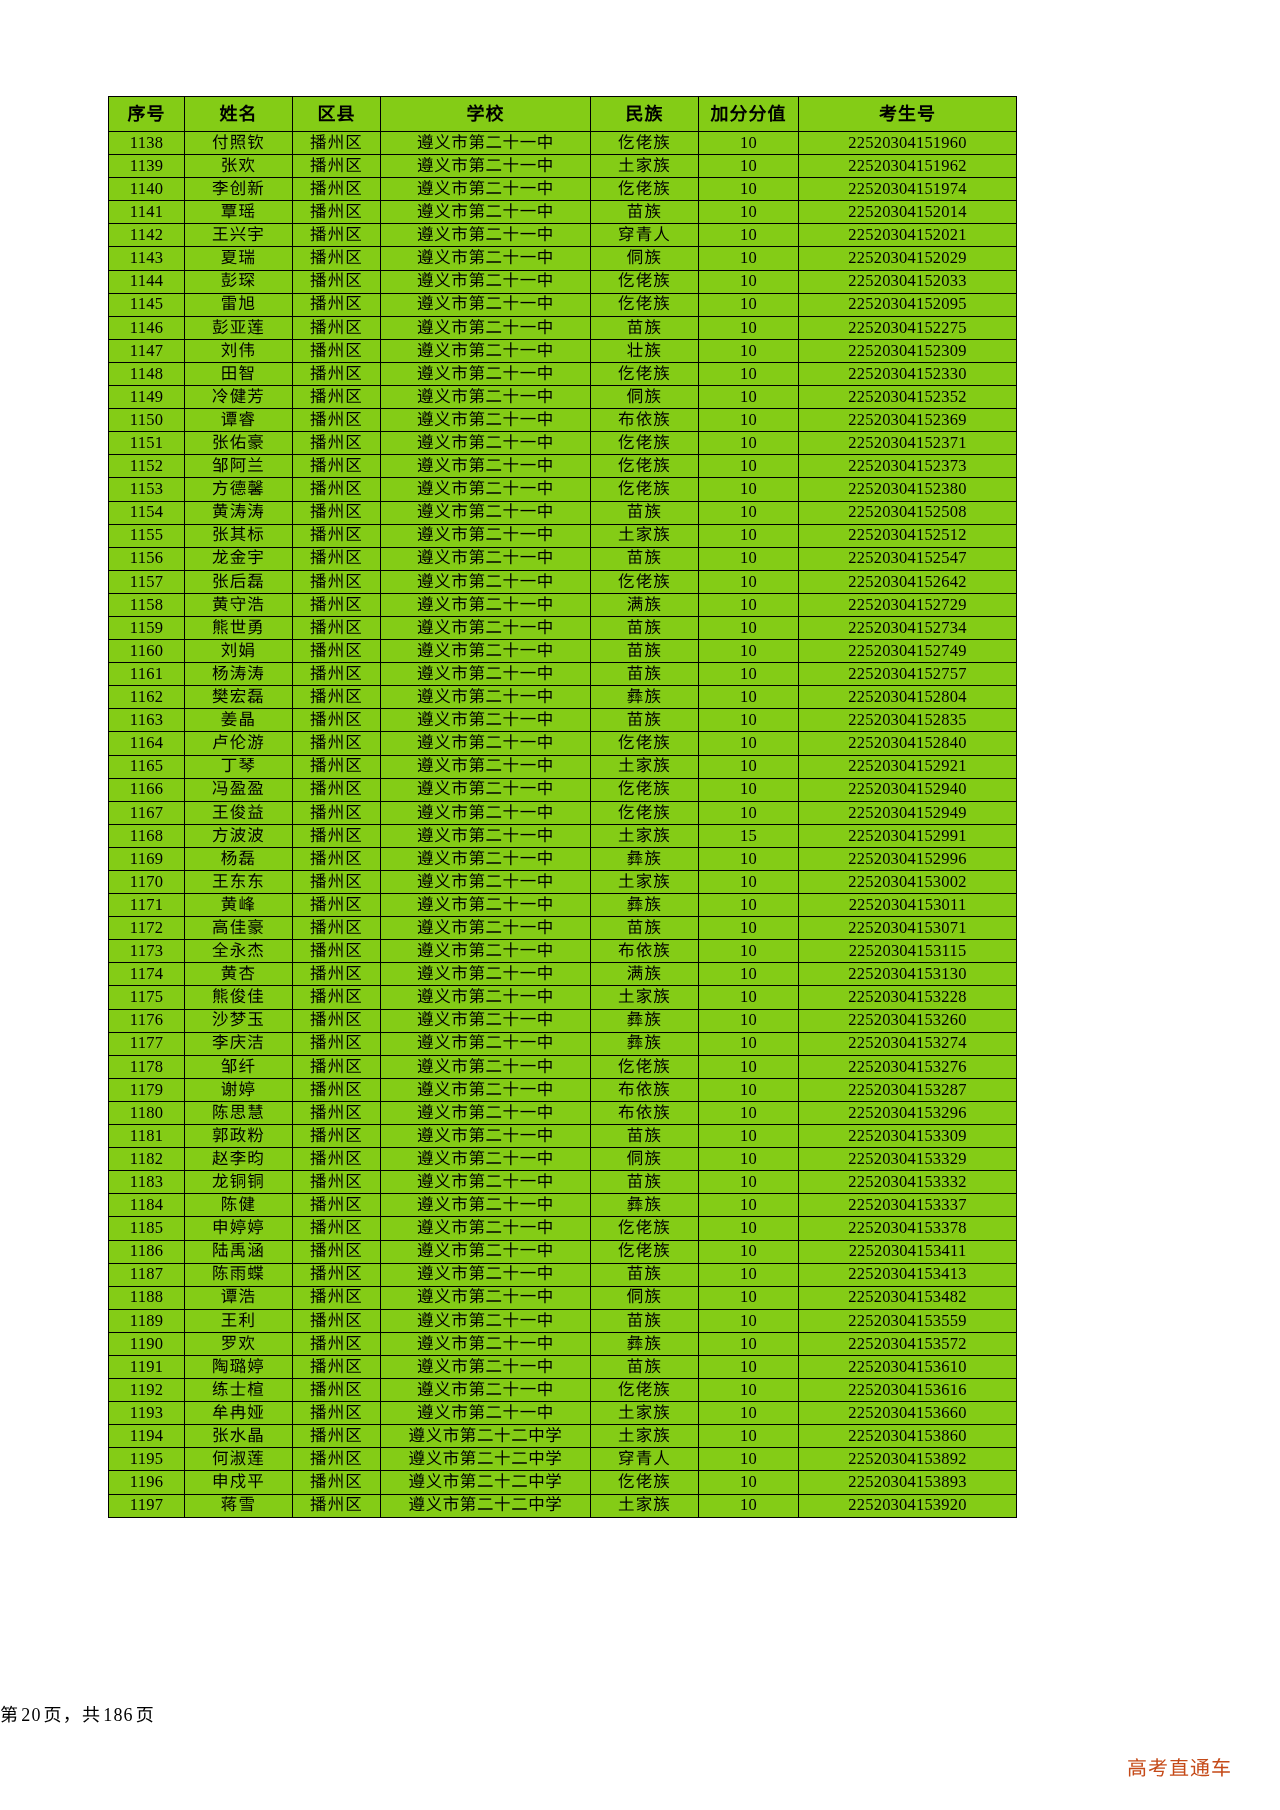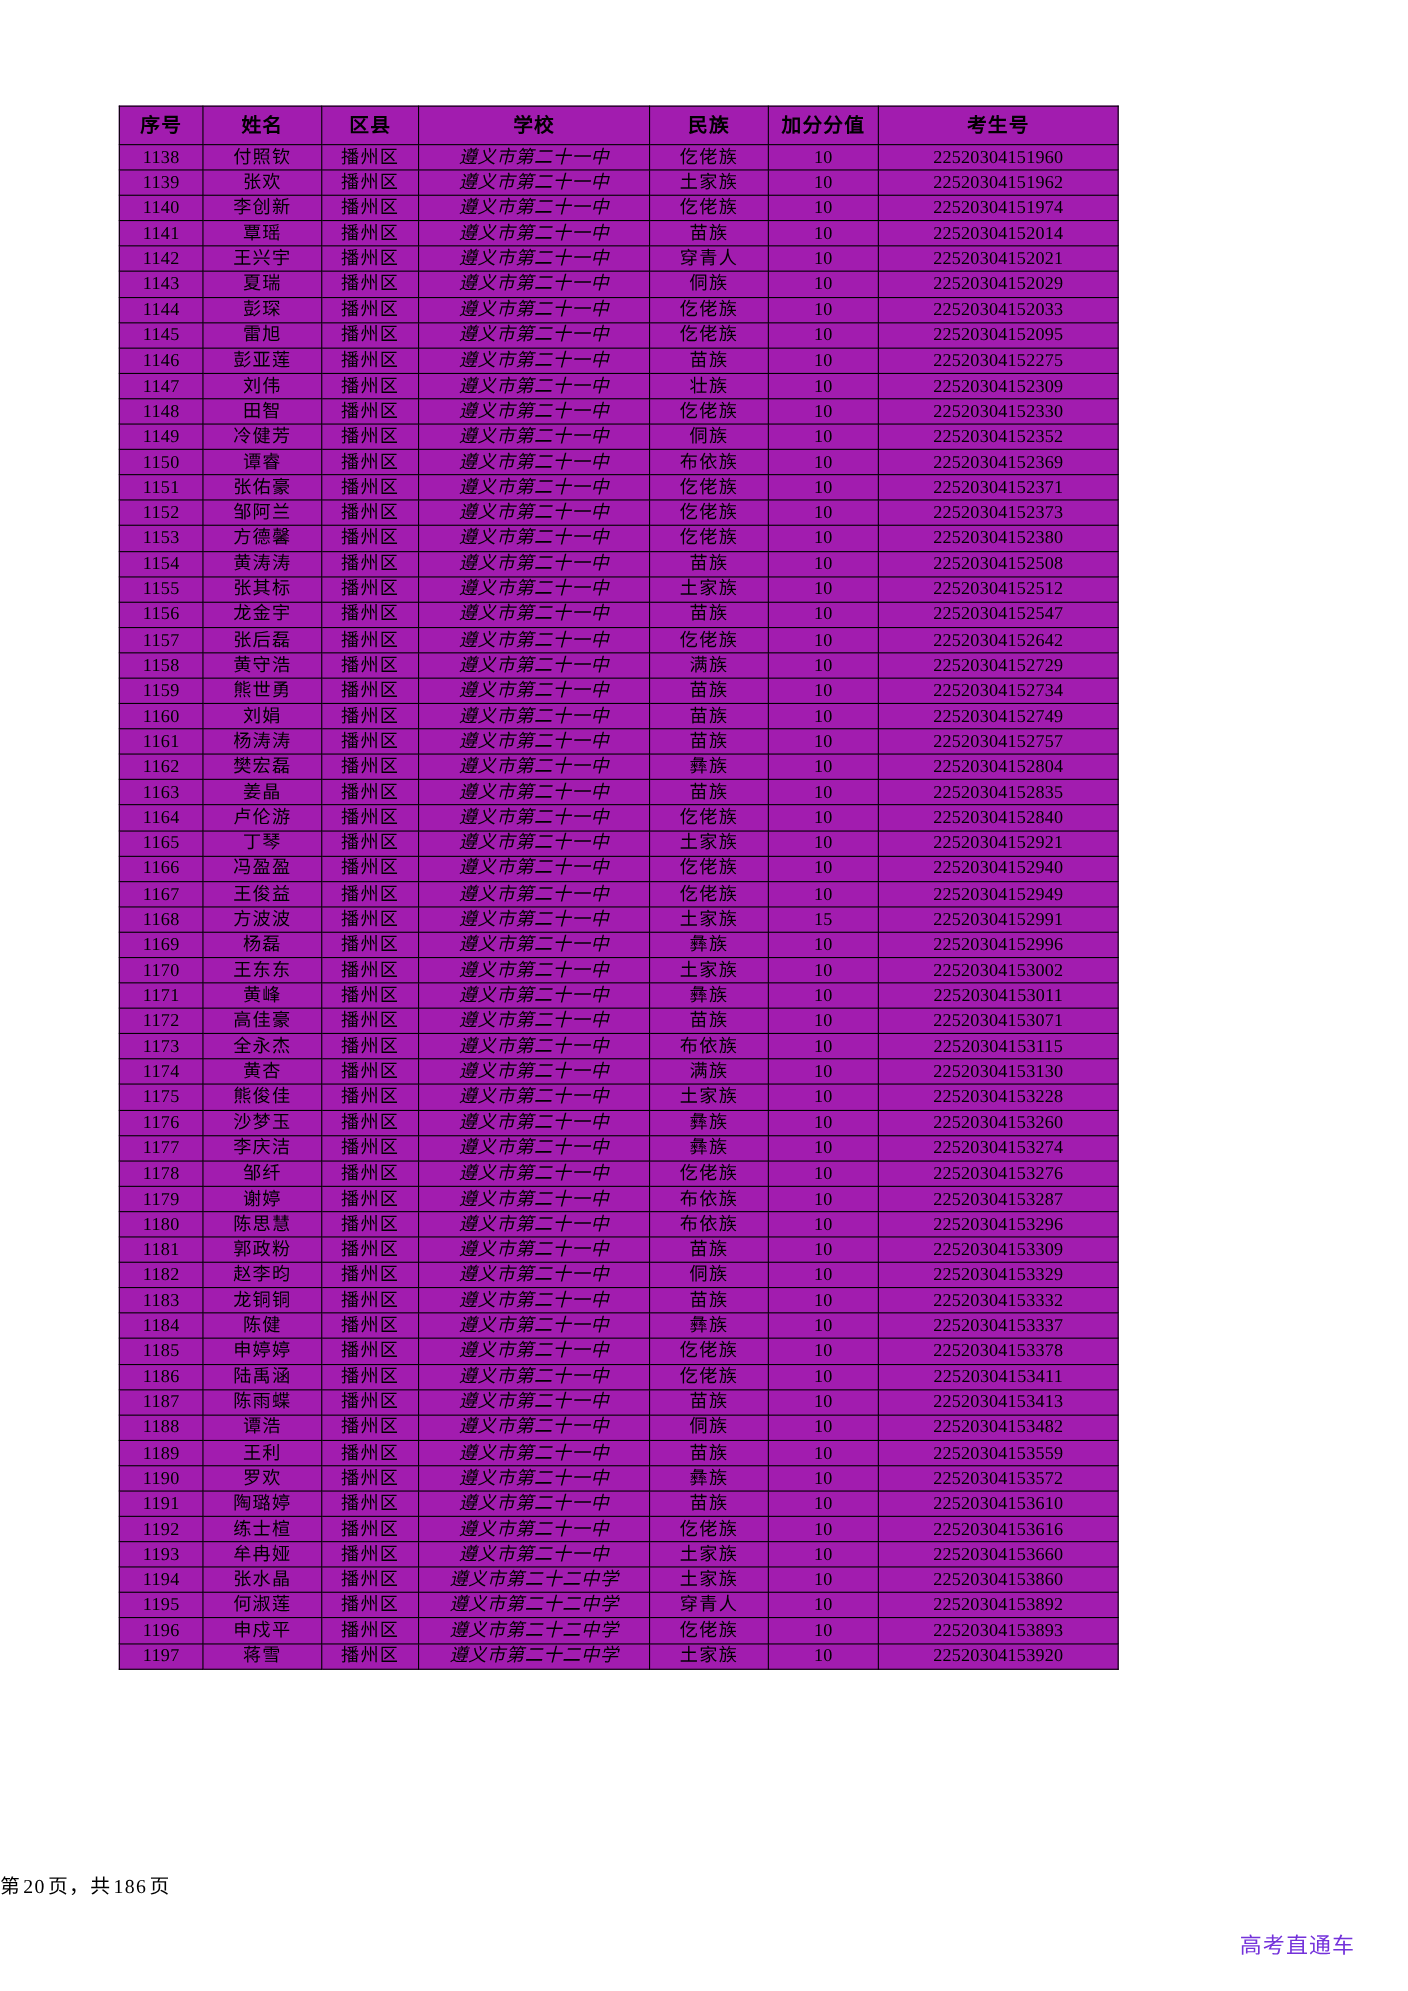--- a/index.html
+++ b/index.html
@@ -27,21 +27,21 @@
   .table-wrap {
     position: absolute;
     left: 108px;
     top: 96px;
     width: 908px;
   }
   table.roster {
     border-collapse: collapse;
     width: 908px;
     table-layout: fixed;
-    background: #a21caf;
+    background: #84cc16;
   }
   table.roster col.c-seq   { width: 76px; }
   table.roster col.c-name  { width: 108px; }
   table.roster col.c-dist  { width: 88px; }
   table.roster col.c-school{ width: 210px; }
   table.roster col.c-eth   { width: 108px; }
   table.roster col.c-pts   { width: 100px; }
   table.roster col.c-exam  { width: 218px; }
 
   table.roster th,
@@ -73,40 +73,39 @@
     font-family: Liberation Serif, serif;
     letter-spacing: 0.2px;
     font-size: 16.5px;
   }
   td.name, td.dist, td.eth {
     letter-spacing: 1.2px;
   }
   td.school {
     letter-spacing: 0.6px;
     font-size: 16.5px;
-    font-style: italic;
   }
   .footer {
     position: absolute;
     left: 0;
     top: 1700px;
     width: 1280px;
     text-align: left;
     font-size: 18px;
     letter-spacing: 1.2px;
   }
   .footer .num {
     padding: 0 2px;
   }
   .watermark {
     position: absolute;
     right: 48px;
     top: 1752px;
     font-size: 20px;
-    color: #6d28d9;
+    color: #c2410c;
     font-family: Liberation Mono, monospace;
     letter-spacing: 1px;
     opacity: 0.95;
   }
 </style>
 </head>
 <body>
 
 <div class="page">
 

